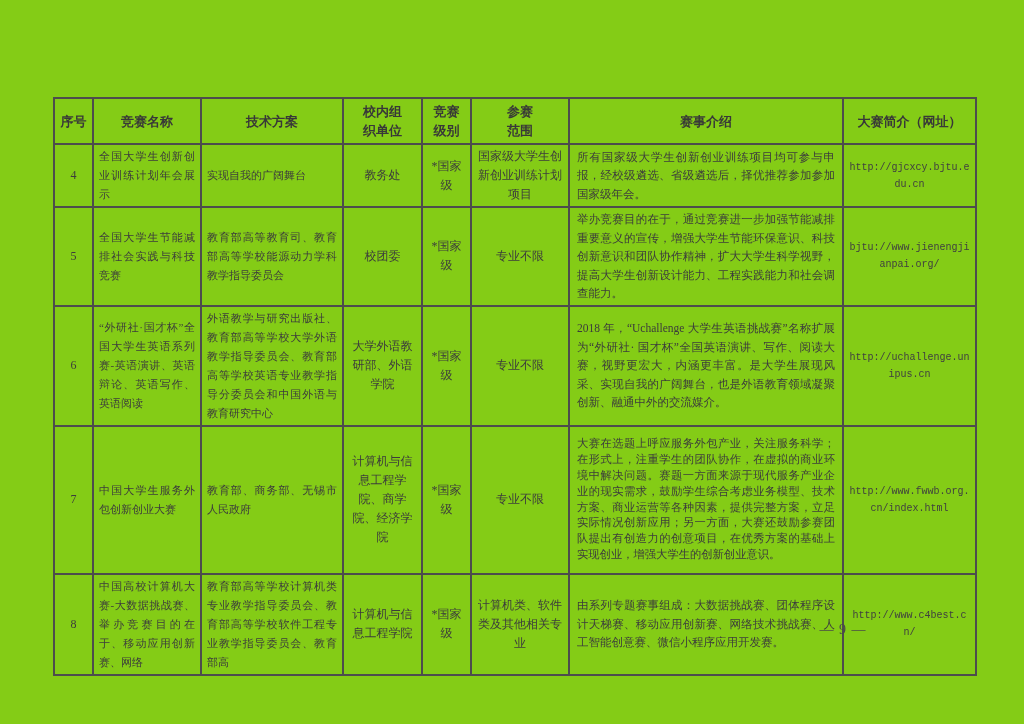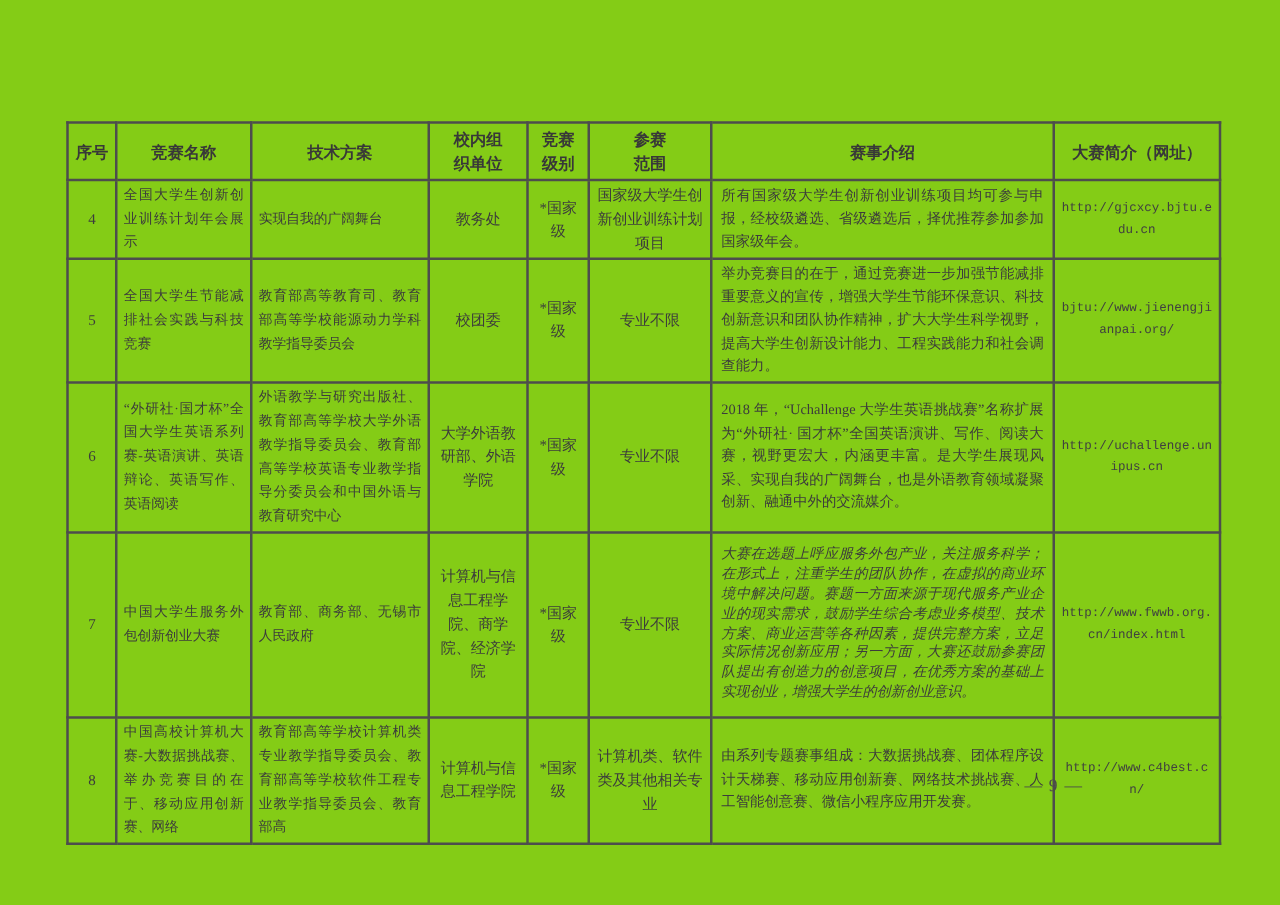--- a/index.html
+++ b/index.html
@@ -54,21 +54,20 @@
     text-align: justify;
     vertical-align: middle;
     font-size: 11.5px;
     line-height: 18.5px;
     padding: 2px 7px;
     margin-left: 19px;
   }
   tr.r7 .c-intro {
     line-height: 15.9px;
     font-size: 11.3px;
-    font-style: italic;
   }
   .c-url {
     font-family: "Liberation Mono", "DejaVu Sans Mono", monospace;
     font-size: 10px;
     line-height: 17px;
     word-break: break-all;
     vertical-align: middle;
     text-align: center;
     padding: 2px 5px;
     color: #404040;

